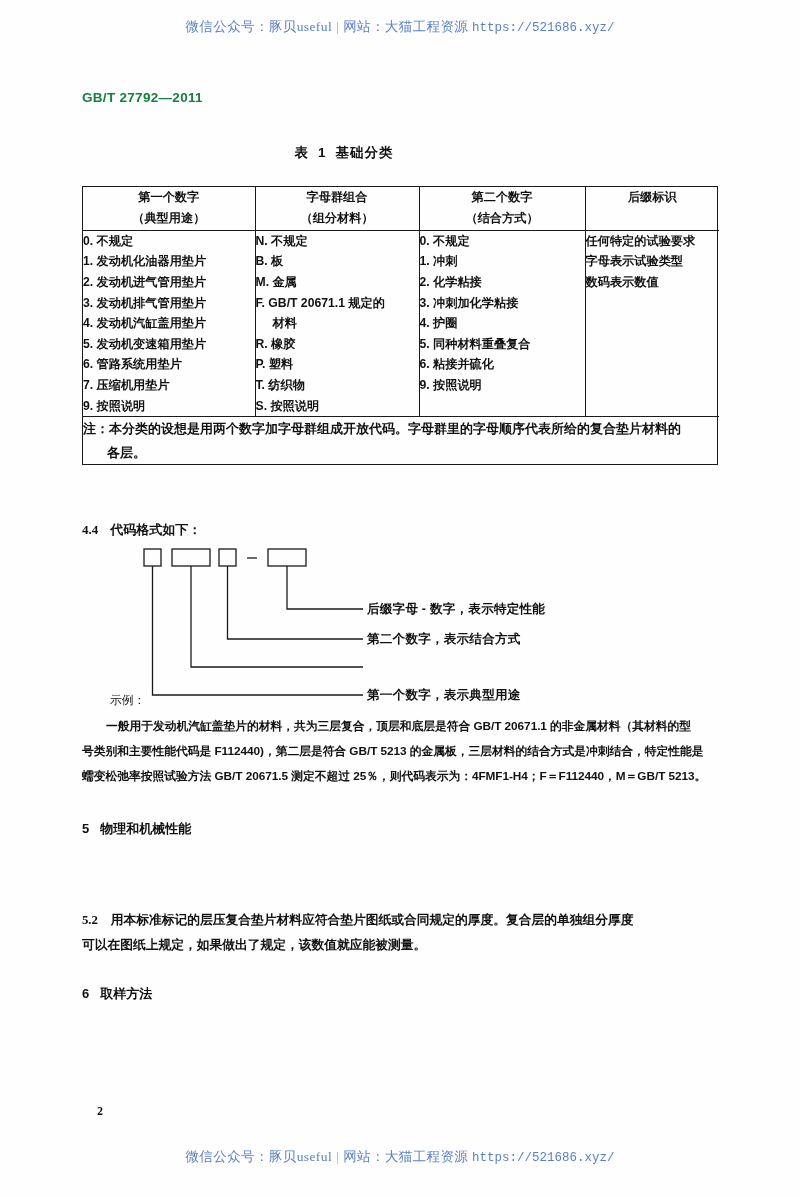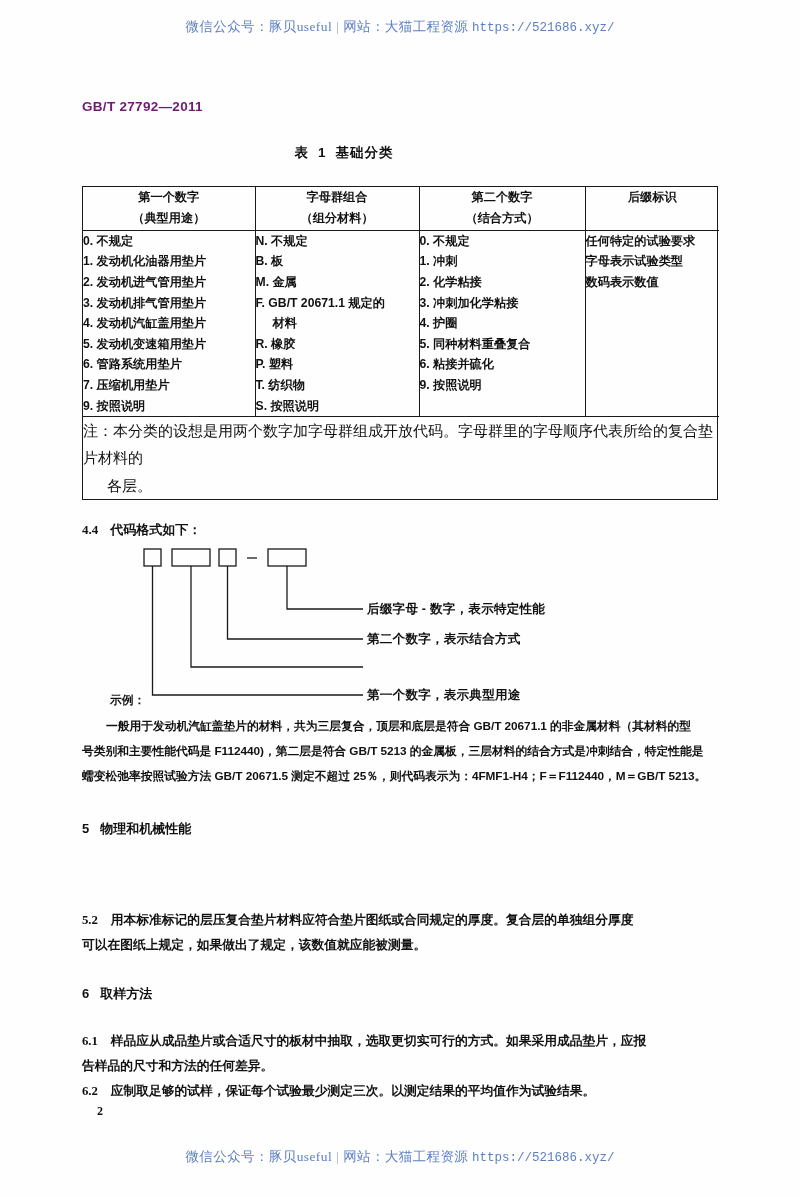--- a/index.html
+++ b/index.html
@@ -44,26 +44,26 @@
     color: #93aad8;
     padding: 0 4px;
   }
   .watermark-top { top: 18px; }
   .watermark-bottom { top: 1148px; }
 
   
   .std-no {
     position: absolute;
     left: 82px;
-    top: 99px;
+    top: 90px;
     font-family: "Liberation Sans", sans-serif;
     font-weight: bold;
     font-size: 13.5px;
     letter-spacing: .3px;
-    color: #701a75;
+    color: #15803d;
   }
 
   .table-title {
     position: absolute;
     left: 0;
     top: 144px;
     width: 688px;
     text-align: center;
     font-family: "Liberation Sans", sans-serif;
     font-weight: bold;
@@ -116,23 +116,23 @@
     line-height: 1.69;
     white-space: nowrap;
     font-weight: bold;
   }
   .cellitem.cont {
     padding-left: 17px;
   }
   .note-row td {
     padding: 9px 12px 11px 16px;
     font-family: "Liberation Sans", sans-serif;
-    font-size: 15px;
+    font-size: 13px;
     line-height: 1.82;
-    font-weight: normal;
+    font-weight: bold;
   }
   .note-row .note-ind { display: block; padding-left: 24px; }
 
   
   .sec44 {
     position: absolute;
     left: 82px;
     top: 521px;
     font-family: "Liberation Sans", sans-serif;
     font-weight: bold;
@@ -158,21 +158,21 @@
     white-space: nowrap;
     letter-spacing: .2px;
   }
 
   
   .example-head {
     position: absolute;
     left: 110px;
     top: 693px;
     font-family: "Liberation Sans", sans-serif;
-    font-weight: bold;
+    font-weight: normal;
     font-size: 11.8px;
   }
   .example-body {
     position: absolute;
     left: 82px;
     top: 714px;
     width: 638px;
     font-family: "Liberation Sans", sans-serif;
     font-weight: bold;
     font-size: 11.8px;
@@ -347,28 +347,21 @@
 
   <div class="para" style="top:908px;">
     <span class="pline"><span class="lbl">5.2</span><span class="lgap"></span><span>用本标准标记的层压复合垫片材料应符合垫片图纸或合同规定的厚度。复合层的单独组分厚度</span></span>
     <span class="pline">可以在图纸上规定，如果做出了规定，该数值就应能被测量。</span>
   </div>
 
   <div class="h-sec" style="top:985px;">
     <span>6</span><span class="gap"></span><span>取样方法</span>
   </div>
 
-  <div class="para" style="top:1029px;">
-    <span class="pline"><span class="lbl">6.1</span><span class="lgap"></span><span>样品应从成品垫片或合适尺寸的板材中抽取，选取更切实可行的方式。如果采用成品垫片，应报</span></span>
-    <span class="pline">告样品的尺寸和方法的任何差异。</span>
-  </div>
-
-  <div class="para" style="top:1079px;">
-    <span class="pline"><span class="lbl">6.2</span><span class="lgap"></span><span>应制取足够的试样，保证每个试验最少测定三次。以测定结果的平均值作为试验结果。</span></span>
-  </div>
+
 
   <div class="pageno">2</div>
 
   <div class="watermark watermark-bottom">
     <span>微信公众号：豚贝useful</span><span class="sep">|</span><span>网站：大猫工程资源</span>
     <span class="mono">https://521686.xyz/</span>
   </div>
 
 </div>
 

